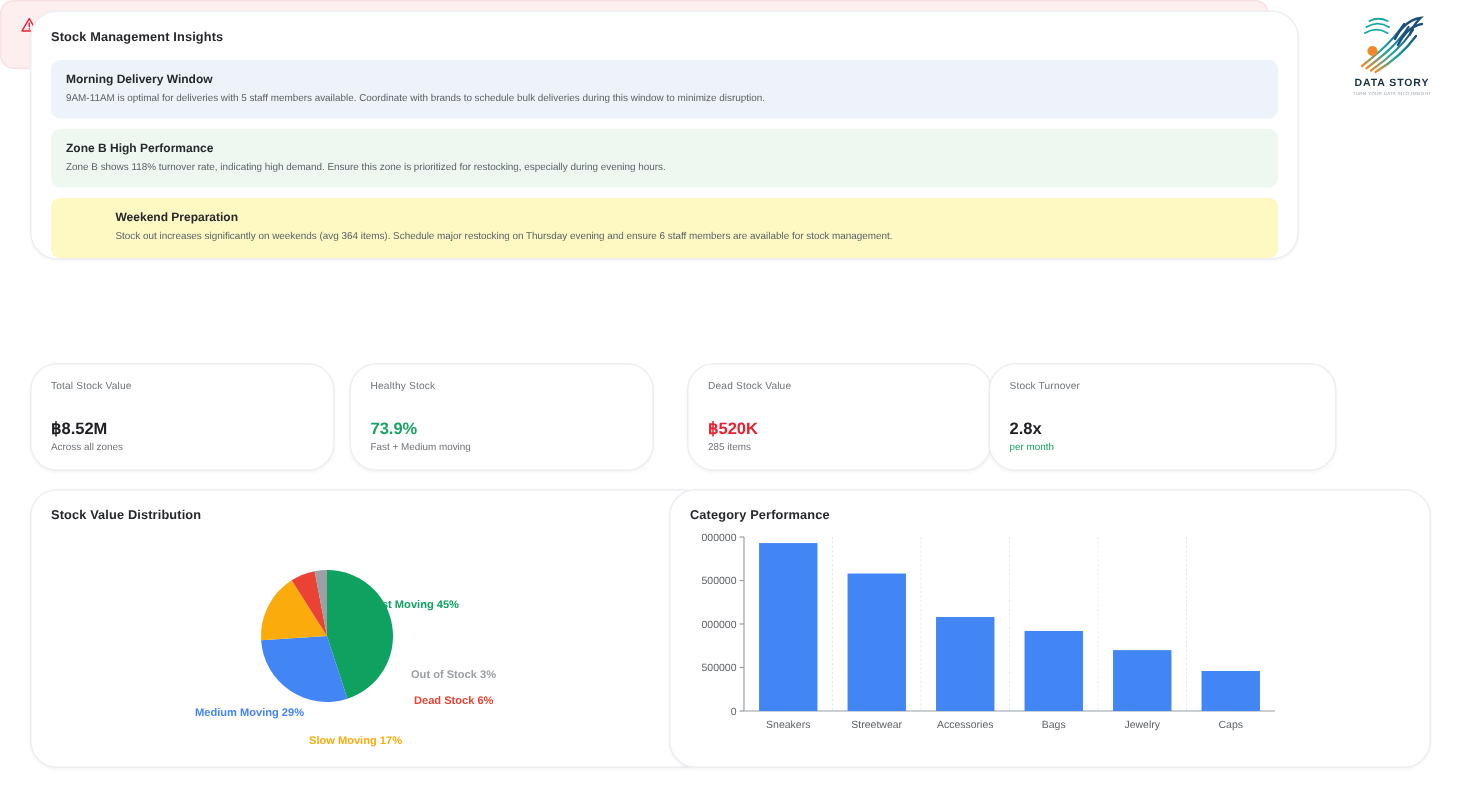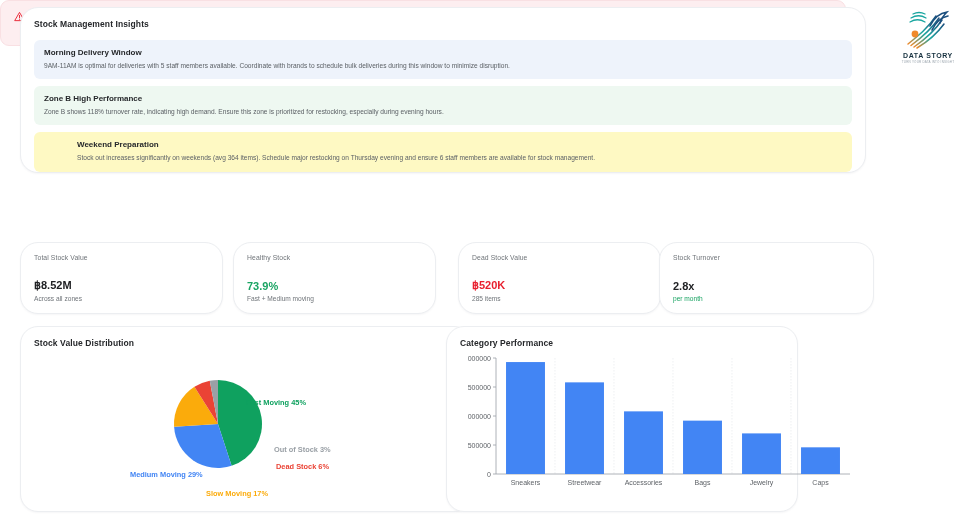--- a/index.html
+++ b/index.html
@@ -115,21 +115,21 @@
   .stat {
     top: 242px;
     height: 72px;
     padding: 11px 13px;
     display: flex;
     flex-direction: column;
   }
   #stat-total     { left: 20px;  width: 203px; }
   #stat-healthy   { left: 233px; width: 203px; justify-content: space-between; }
   #stat-dead      { left: 458px; width: 203px; }
-  #stat-turnover  { left: 659px; width: 215px; justify-content: space-between; }
+  #stat-turnover  { left: 659px; width: 232px; justify-content: space-between; }
 
   .stat-label {
     font-size: 6.8px;
     color: #6f7479;
     letter-spacing: 0.1px;
   }
   .stat-value {
     font-size: 11px;
     font-weight: bold;
     margin-top: auto;
@@ -145,21 +145,21 @@
   .sub-green { color: #1aa463; }
 
   
   #pie-card {
     left: 20px; top: 326px;
     width: 452px; height: 186px;
     padding: 11px 13px;
   }
   #bar-card {
     left: 446px; top: 326px;
-    width: 352px; height: 186px;
+    width: 508px; height: 186px;
     padding: 11px 13px;
   }
   .chart-area { position: relative; width: 100%; height: 152px; margin-top: 4px; }
 
   .pie-label {
     position: absolute;
     font-size: 7.4px;
     font-weight: bold;
     white-space: nowrap;
   }

